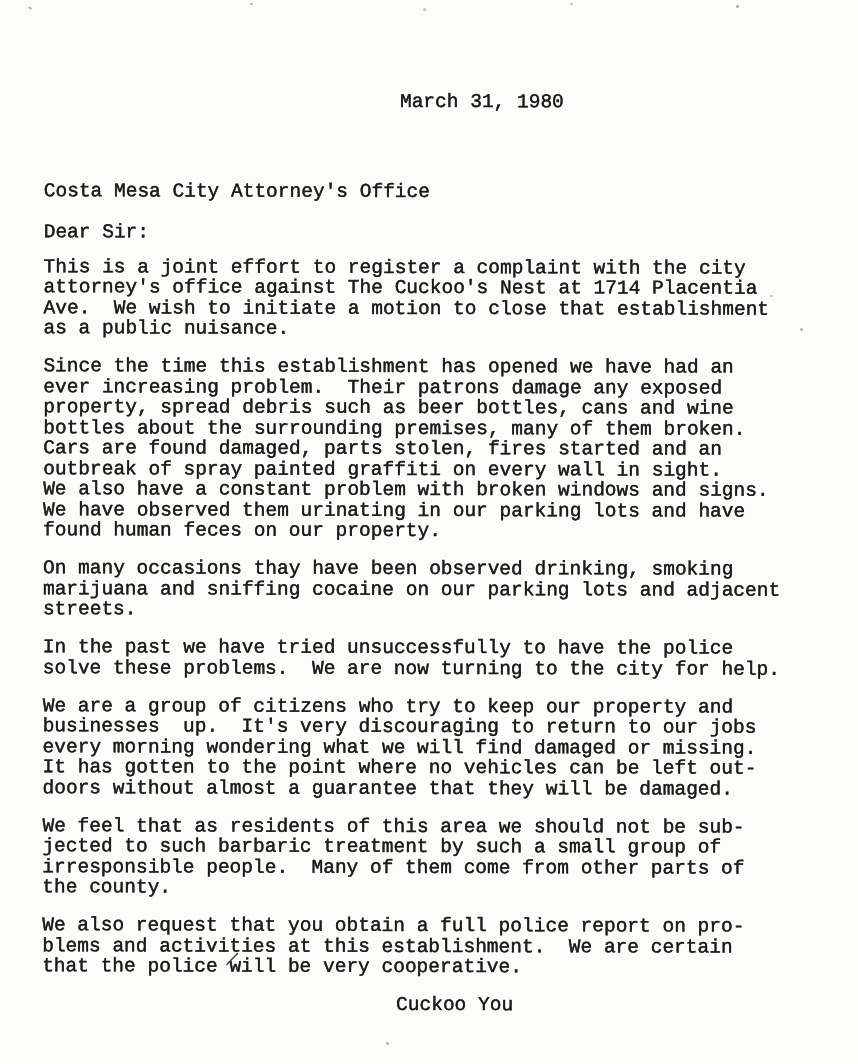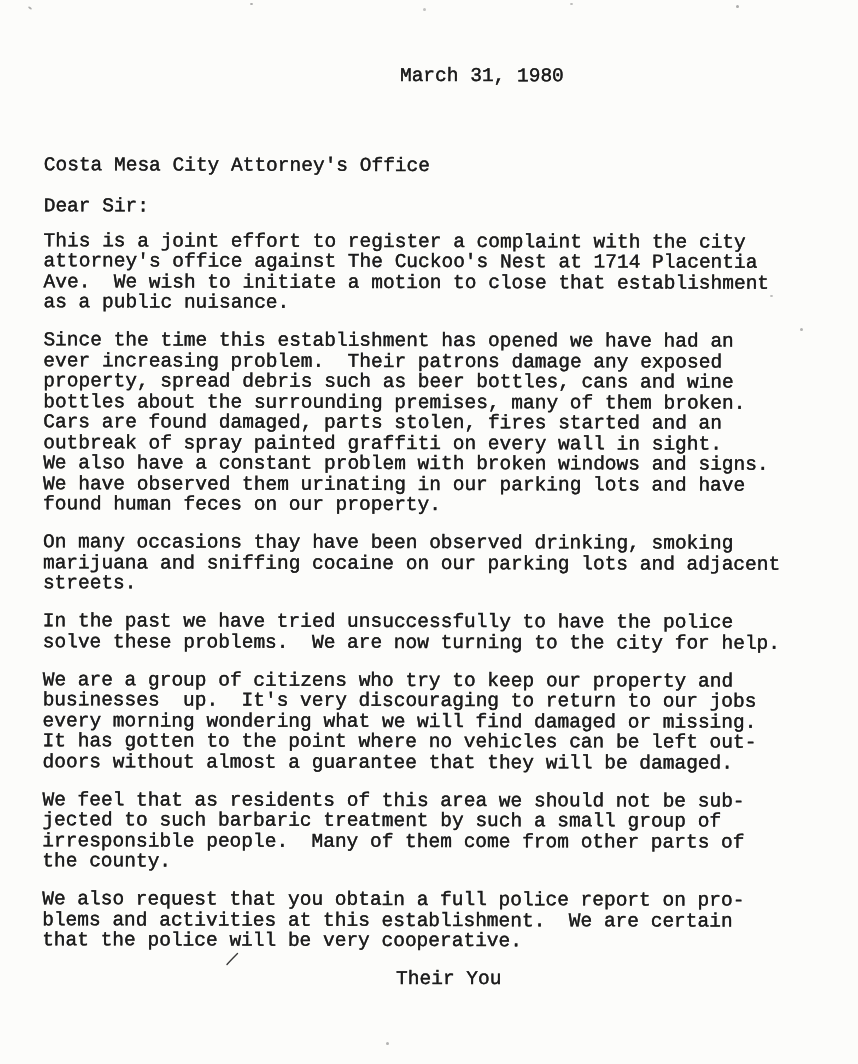--- a/index.html
+++ b/index.html
@@ -13,21 +13,21 @@
     height: 1064px;
     background: #fcfcfa;
     overflow: hidden;
     font-family: "Liberation Mono", "DejaVu Sans Mono", monospace;
     font-size: 19.5px;
     line-height: 20.5px;
     color: #1c1c1c;
     -webkit-text-stroke: 0.35px #1c1c1c;
     text-shadow: 0 0 0.6px rgba(28,28,28,0.75);
     box-sizing: border-box;
-    padding: 66px 40px 0 44px;
+    padding: 92px 40px 0 44px;
   }
   .tilt {
     transform: rotate(0.12deg);
     transform-origin: 50% 0;
   }
   .line, .para {
     white-space: pre;
   }
   .date-line {
     margin-left: 356px;
@@ -114,21 +114,21 @@
 
     <div class="para">We feel that as residents of this area we should not be sub-
 jected to such barbaric treatment by such a small group of
 irresponsible people.  Many of them come from other parts of
 the county.</div>
 
     <div class="para">We also request that you obtain a full police report on pro-
 blems and activities at this establishment.  We are certain
 that the police will be very cooperative.</div>
 
-    <div class="line closing-line">Their You</div>
+    <div class="line closing-line">Cuckoo You</div>
 
   </div>
 
   <span class="pen-mark">
     <svg width="16" height="16" viewBox="0 0 16 16">
       <path d="M13.5 2.5 C 10 6, 6 10, 3 13.5" stroke="#3a3a3a" stroke-width="1.4" fill="none" stroke-linecap="round"></path>
     </svg>
   </span>
 
   <span class="speck s1"></span>

